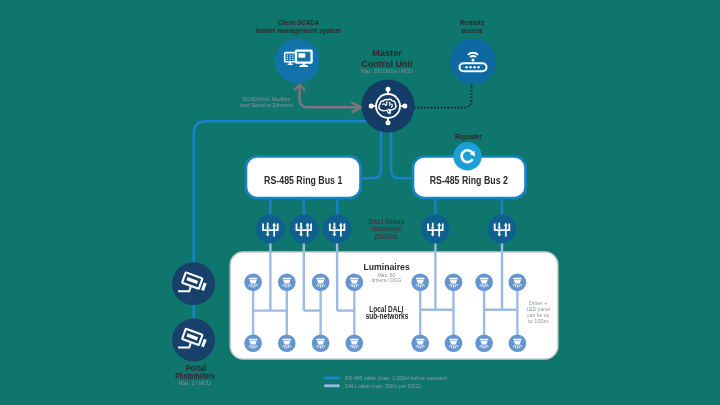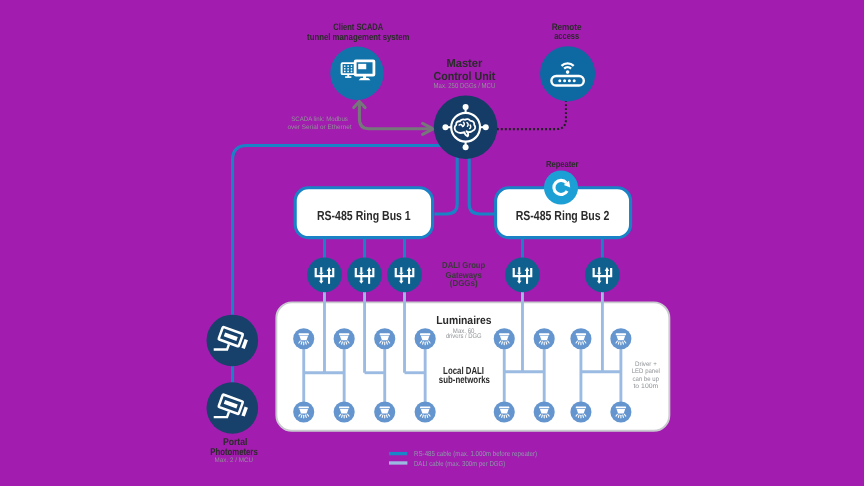--- a/index.html
+++ b/index.html
@@ -1,16 +1,16 @@
 <!DOCTYPE html>
 <html><head>
 <meta charset="utf-8">
 <style>
   html,body{margin:0;padding:0;background:#fff;}
-  #stage{position:relative;width:720px;height:405px;background:#a21caf;overflow:hidden;}
+  #stage{position:relative;width:720px;height:405px;background:#0f766e;overflow:hidden;}
   svg text{font-family:"Liberation Sans",sans-serif;}
 </style>
 </head>
 <body>
 <div id="stage">
 <svg width="720" height="405" viewBox="0 0 720 405">
 <defs>
   <g id="lum">
     <circle r="8.8" fill="#6495CE"></circle>
     <rect x="-4.3" y="-4.5" width="8.6" height="1.5" rx="0.5" fill="#fff"></rect>

